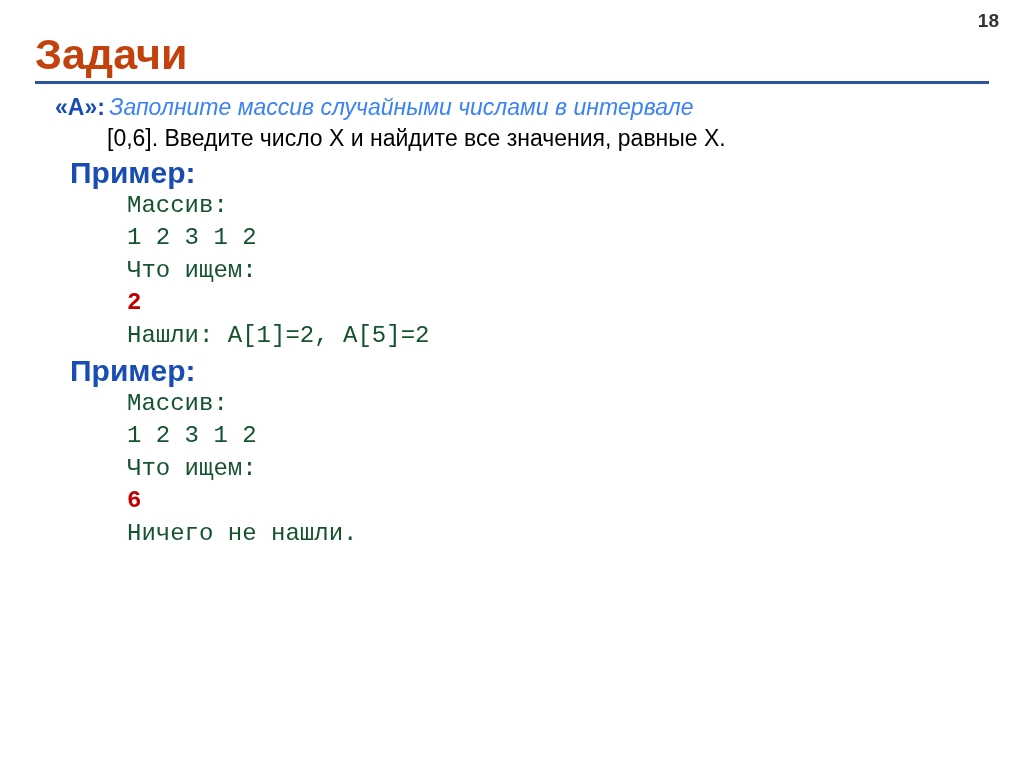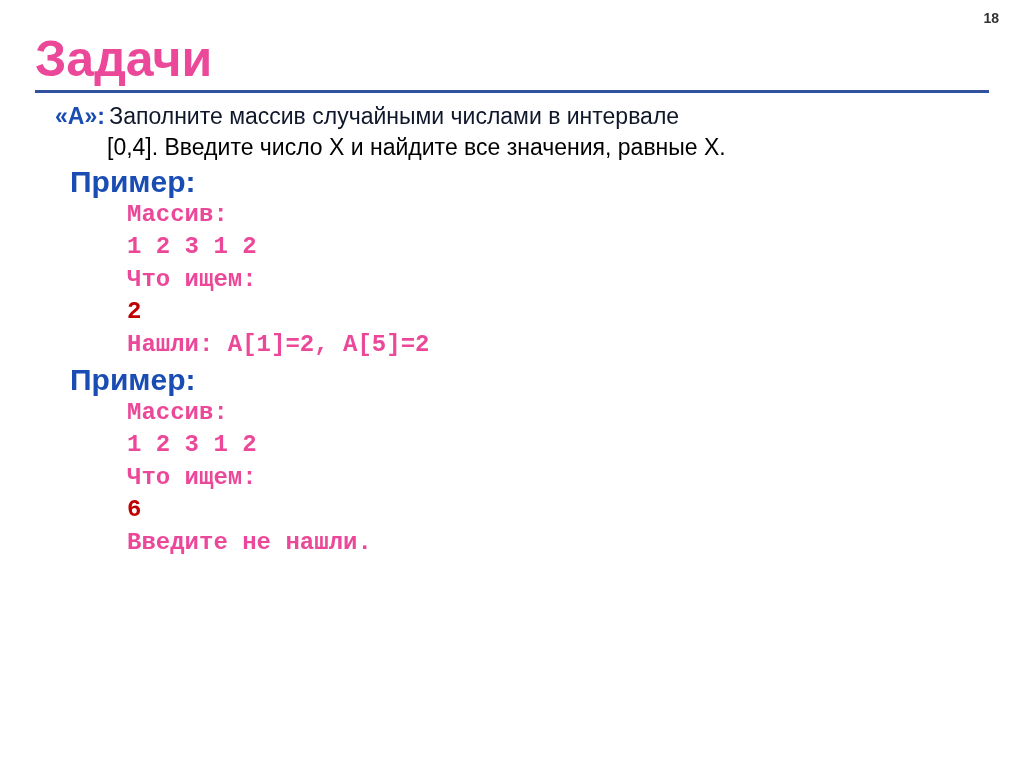--- a/index.html
+++ b/index.html
@@ -12,42 +12,43 @@
       height: 767px;
       background: #ffffff;
       font-family: Arial, Helvetica, sans-serif;
       position: relative;
       padding: 30px 35px;
     }
     .page-number {
       position: absolute;
       top: 10px;
       right: 25px;
-      font-size: 14px;
+      font-size: 19px;
       font-weight: bold;
       color: #333333;
     }
     .title {
-      font-size: 50px;
+      font-size: 43px;
       font-weight: bold;
-      color: #ec4899;
+      color: #c2410c;
       margin-bottom: 4px;
       border-bottom: 3px solid #3050a0;
       padding-bottom: 2px;
     }
     .task-label {
       font-size: 23px;
       font-weight: bold;
       color: #1a4db3;
       display: inline;
     }
     .task-text {
       font-size: 23px;
-      color: #0f172a;
+      color: #3b82f6;
       display: inline;
+      font-style: italic;
     }
     .task-block {
       margin-top: 8px;
       margin-left: 20px;
       line-height: 1.35;
     }
     .task-continuation {
       margin-left: 72px;
       font-size: 23px;
       color: #000000;
@@ -56,22 +57,22 @@
     .example-label {
       font-size: 30px;
       font-weight: bold;
       color: #1a4db3;
       margin-left: 35px;
       margin-top: 2px;
     }
     .code-block {
       font-family: 'Courier New', Courier, monospace;
       font-size: 24px;
-      font-weight: bold;
-      color: #ec4899;
+      font-weight: normal;
+      color: #14532d;
       margin-left: 92px;
       line-height: 1.35;
     }
     .code-input {
       font-family: 'Courier New', Courier, monospace;
       font-size: 24px;
       font-weight: bold;
       color: #c00000;
       margin-left: 92px;
       line-height: 1.35;
@@ -81,27 +82,27 @@
 <body>
 
 <div class="page-number">18</div>
 
 <h1 class="title">Задачи</h1>
 
 <div class="task-block">
   <span class="task-label">«A»:</span>
   <span class="task-text"> Заполните массив случайными числами в интервале</span>
 </div>
-<div class="task-continuation">[0,4]. Введите число X и найдите все значения, равные X.</div>
+<div class="task-continuation">[0,6]. Введите число X и найдите все значения, равные X.</div>
 
 <div class="example-label">Пример:</div>
 <div class="code-block">Массив:</div>
 <div class="code-block">1 2 3 1 2</div>
 <div class="code-block">Что ищем:</div>
 <div class="code-input">2</div>
 <div class="code-block">Нашли: A[1]=2, A[5]=2</div>
 
 <div class="example-label">Пример:</div>
 <div class="code-block">Массив:</div>
 <div class="code-block">1 2 3 1 2</div>
 <div class="code-block">Что ищем:</div>
 <div class="code-input">6</div>
-<div class="code-block">Введите не нашли.</div>
+<div class="code-block">Ничего не нашли.</div>
 
 </body></html>

